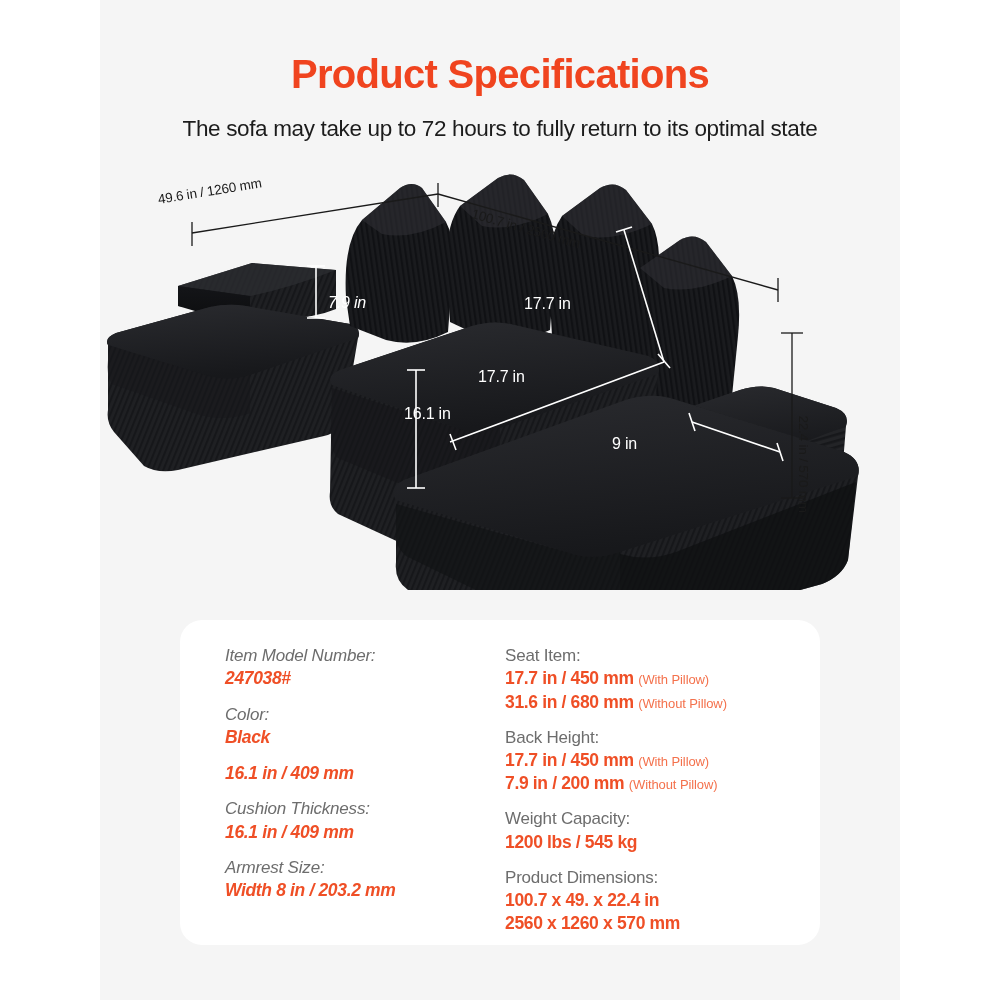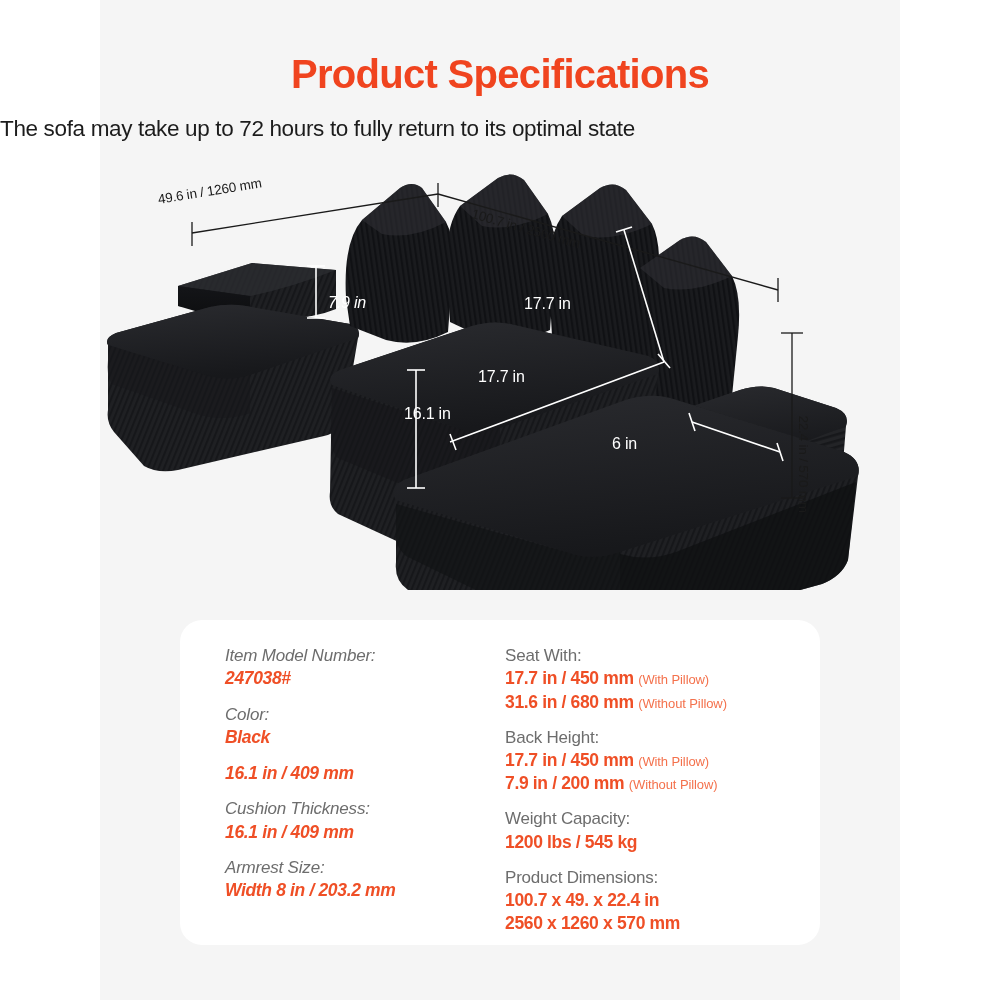--- a/index.html
+++ b/index.html
@@ -24,20 +24,21 @@
   .title {
     position:absolute; left:0; top:52px; width:1000px;
     text-align:center;
     font-size:40px; font-weight:bold;
     letter-spacing:-0.7px;
     color:#f0441f;
     white-space:nowrap;
   }
   .subtitle {
     position:absolute; left:0; top:116px; width:1000px;
+    text-align:center;
     font-size:22.5px; font-weight:400;
     letter-spacing:-0.35px;
     color:#1c1c1c;
     white-space:nowrap;
   }
 
   
   .stage { position:absolute; left:100px; top:170px; width:800px; height:420px; }
   .stage svg { position:absolute; left:0; top:0; }
 
@@ -247,21 +248,21 @@
     <div class="dim-out" style="left:703px; top:238px; transform:rotate(90deg); transform-origin:left center;">22.4 in / 570 mm</div>
 
     <div class="dim-in" style="left:228px; top:124px;font-style:italic;">7.9 in</div>
 
     <div class="dim-in" style="left:424px; top:125px;">17.7 in</div>
 
     <div class="dim-in" style="left:378px; top:198px;">17.7 in</div>
 
     <div class="dim-in" style="left:304px; top:235px;">16.1 in</div>
 
-    <div class="dim-in" style="left:512px; top:265px;">6 in</div>
+    <div class="dim-in" style="left:512px; top:265px;">9 in</div>
   </div>
 
   <div class="card">
     <div class="card-cols">
 
       <div class="col col-left">
 
         <div class="spec">
           <div class="spec-label">Item Model Number:</div>
           <div class="spec-value">247038#</div>
@@ -283,21 +284,21 @@
 
         <div class="spec">
           <div class="spec-label">Armrest Size:</div>
           <div class="spec-value">Width 8 in / 203.2 mm</div>
         </div>
       </div>
 
       <div class="col col-right">
 
         <div class="spec">
-          <div class="spec-label">Seat With:</div>
+          <div class="spec-label">Seat Item:</div>
           <div class="spec-value">
             <span>17.7 in / 450 mm</span>
             <span class="spec-note">(With Pillow)</span>
           </div>
           <div class="spec-value">
             <span>31.6 in / 680 mm</span>
             <span class="spec-note">(Without Pillow)</span>
           </div>
         </div>
 

